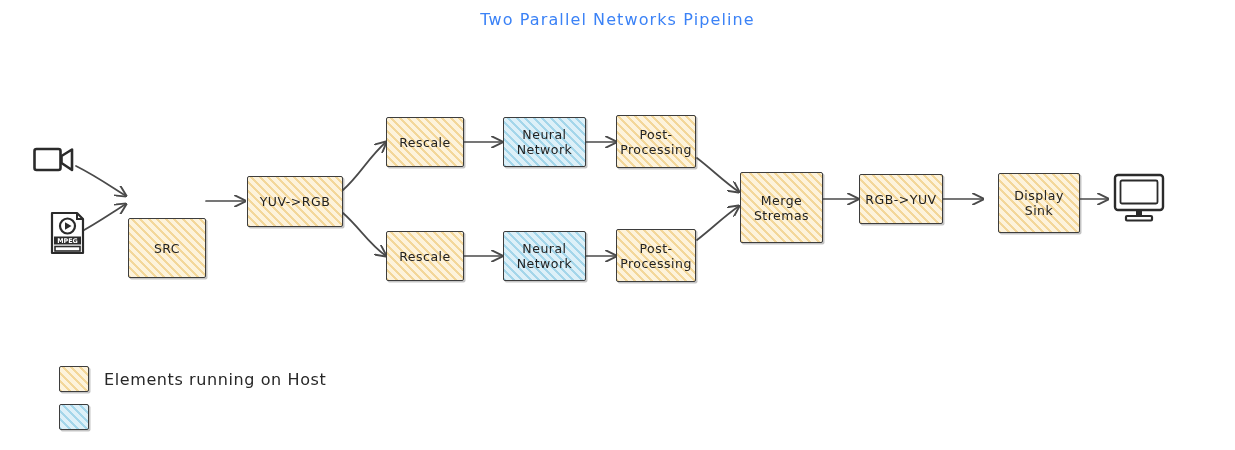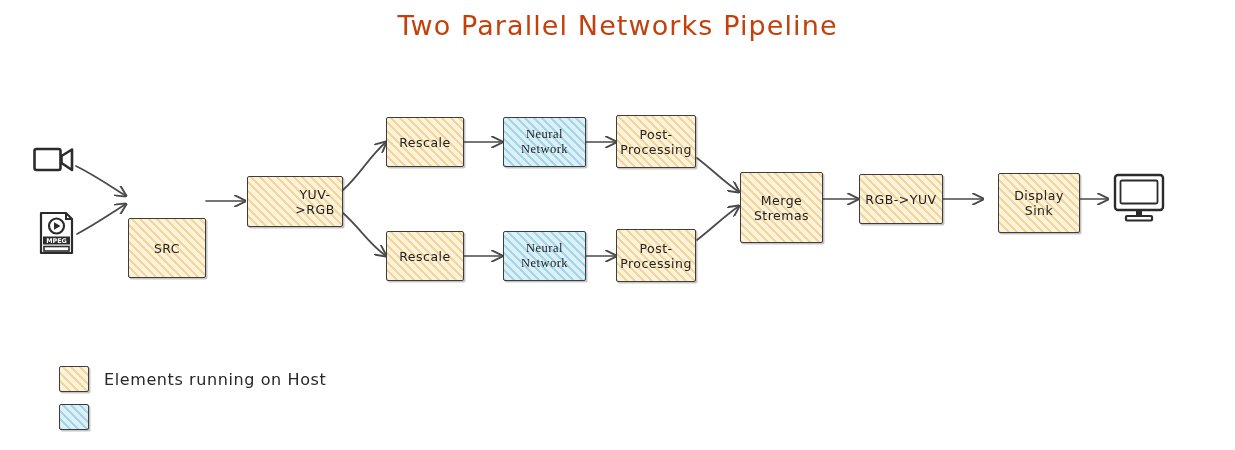--- a/index.html
+++ b/index.html
@@ -15,22 +15,22 @@
     font-family: "DejaVu Sans", sans-serif;
   }
 
   
   #diagram-title {
     position: absolute;
     left: 0;
     top: 10px;
     width: 1235px;
     text-align: center;
-    font-size: 27px;
-    color: #c2410c;
+    font-size: 16px;
+    color: #3b82f6;
     letter-spacing: 1.1px;
     font-family: "DejaVu Sans", sans-serif;
     font-weight: 400;
   }
 
   
   #connector-layer {
     position: absolute;
     left: 0;
     top: 0;
@@ -67,21 +67,20 @@
       #fdf3dc 2px, #fdf3dc 6px
     );
   }
   .fill-hailo {
     background-color: #ddf0f8;
     background-image: repeating-linear-gradient(
       45deg,
       #a4d6ea 0px, #a4d6ea 2px,
       #ddf0f8 2px, #ddf0f8 6px
     );
-    font-family: Liberation Serif, serif;
   }
 
   
   .icon-box {
     position: absolute;
   }
 
   
   #legend { position: absolute; left: 59px; top: 366px; }
   .legend-row {
@@ -147,37 +146,37 @@
   </g>
 </svg>
 
 <div class="icon-box" style="left:33px; top:146px;">
   <svg width="42" height="28" viewBox="0 0 42 28" xmlns="http://www.w3.org/2000/svg">
     <rect x="1.5" y="3" width="26" height="21" rx="2" fill="#ffffff" stroke="#2b2b2b" stroke-width="2.6"></rect>
     <path d="M 28.5 10 L 39 3.5 L 39 24 L 28.5 17 Z" fill="#ffffff" stroke="#2b2b2b" stroke-width="2.6" stroke-linejoin="round"></path>
   </svg>
 </div>
 
-<div class="icon-box" style="left:39px; top:211px;">
+<div class="icon-box" style="left:50px; top:211px;">
   <svg width="36" height="44" viewBox="0 0 36 44" xmlns="http://www.w3.org/2000/svg">
     <path d="M 2 2 L 27 2 L 33 8 L 33 42 L 2 42 Z" fill="#ffffff" stroke="#2b2b2b" stroke-width="2.2" stroke-linejoin="round"></path>
     <path d="M 27 2 L 27 8 L 33 8" fill="none" stroke="#2b2b2b" stroke-width="2"></path>
     <circle cx="17.5" cy="15" r="7.5" fill="none" stroke="#2b2b2b" stroke-width="2.2"></circle>
     <path d="M 15 11.2 L 21.5 15 L 15 18.8 Z" fill="#2b2b2b"></path>
     <rect x="4" y="25.5" width="27" height="8" fill="#2b2b2b"></rect>
     <text x="17.5" y="32.2" font-family="DejaVu Sans, sans-serif" font-size="6.4" font-weight="bold" fill="#ffffff" text-anchor="middle">MPEG</text>
     <rect x="5" y="35.5" width="25" height="4.5" fill="none" stroke="#2b2b2b" stroke-width="1.6"></rect>
   </svg>
 </div>
 
 <div class="node fill-host" style="left:128px; top:176px; width:78px; height:60px;margin-top:42px;">
   <span class="node-label">SRC</span>
 </div>
 
-<div class="node fill-host" style="left:247px; top:176px; width:96px; height:51px;padding-left:40px;">
+<div class="node fill-host" style="left:247px; top:176px; width:96px; height:51px;">
   <span class="node-label">YUV-&gt;RGB</span>
 </div>
 
 <div class="node fill-host" style="left:386px; top:117px; width:78px; height:50px;">
   <span class="node-label">Rescale</span>
 </div>
 
 <div class="node fill-hailo" style="left:503px; top:117px; width:83px; height:50px;">
   <span class="node-label">
     <span>Neural</span><br>

